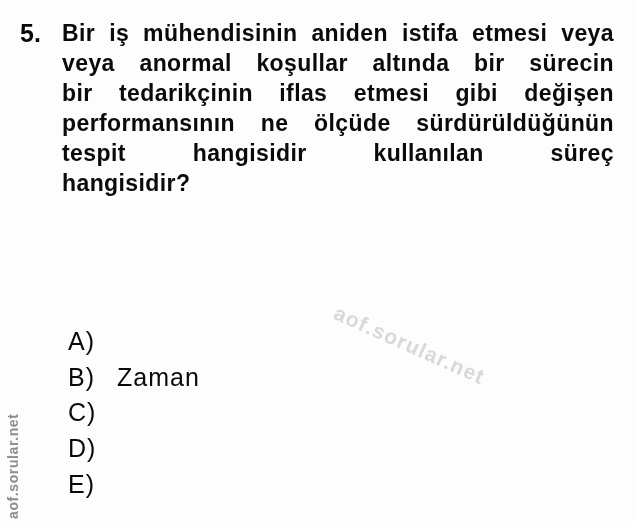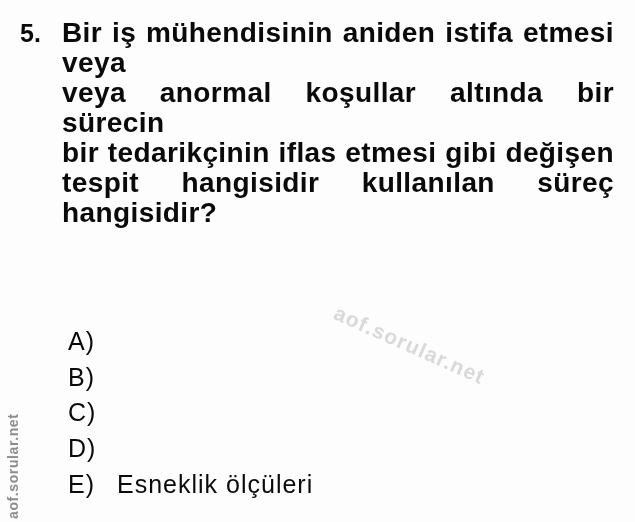--- a/index.html
+++ b/index.html
@@ -25,21 +25,21 @@
     font-weight: bold;
     line-height: 30px;
   }
 
   
   .q-block {
     position: absolute;
     left: 62px;
     top: 18px;
     width: 552px;
-    font-size: 28px;
+    font-size: 23px;
     font-weight: bold;
     line-height: 30px;
     letter-spacing: 0.4px;
   }
   .q-line {
     text-align: justify;
     text-align-last: justify;
     white-space: normal;
   }
   .q-line.last {
@@ -104,38 +104,39 @@
 </style>
 </head>
 <body>
 
 <div class="q-number">5.</div>
 
 <div class="q-block">
   <div class="q-line">Bir iş mühendisinin aniden istifa etmesi veya</div>
   <div class="q-line">veya anormal koşullar altında bir sürecin</div>
   <div class="q-line">bir tedarikçinin iflas etmesi gibi değişen</div>
+  <div class="q-line">performansının ne ölçüde sürdürüldüğünün</div>
   <div class="q-line">tespit hangisidir kullanılan süreç</div>
   <div class="q-line last">hangisidir?</div>
 </div>
 
 <div class="wm-diagonal">aof.sorular.net</div>
 
 <div class="wm-vertical">aof.sorular.net</div>
 
 <div class="options">
   <div class="option-row">
     <span class="option-letter">A)</span>
   </div>
   <div class="option-row">
     <span class="option-letter">B)</span>
+    <span class="option-label">Zaman</span>
   </div>
   <div class="option-row">
     <span class="option-letter">C)</span>
   </div>
   <div class="option-row">
     <span class="option-letter">D)</span>
   </div>
   <div class="option-row">
     <span class="option-letter">E)</span>
-    <span class="option-label">Esneklik ölçüleri</span>
   </div>
 </div>
 
 </body></html>

